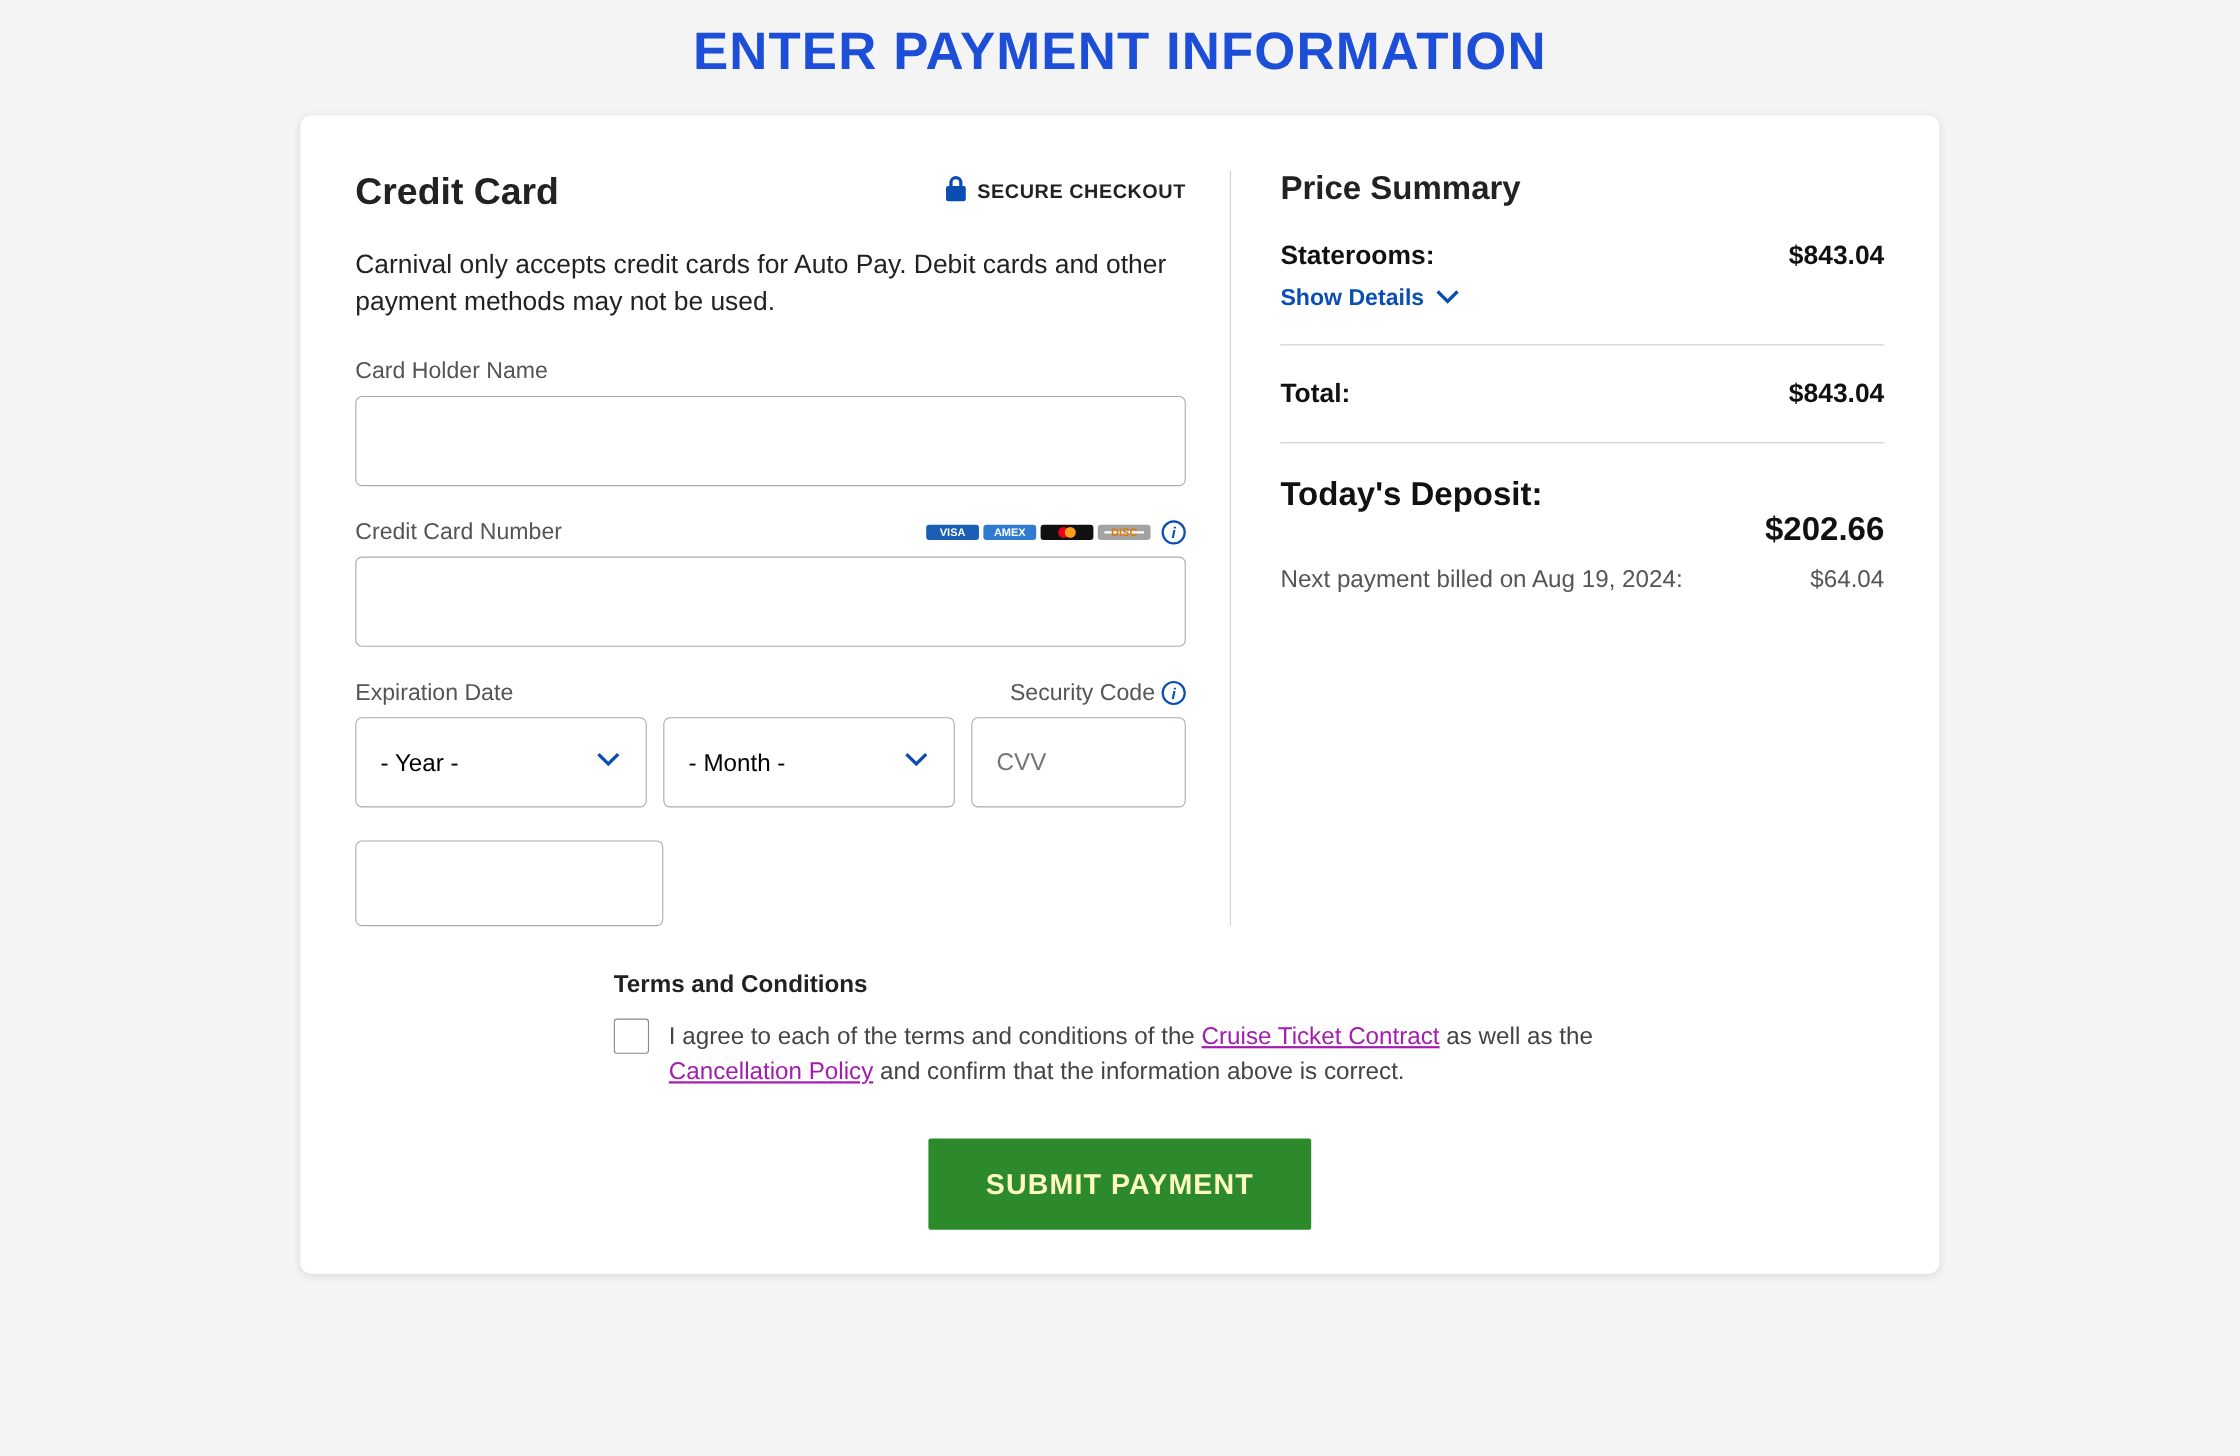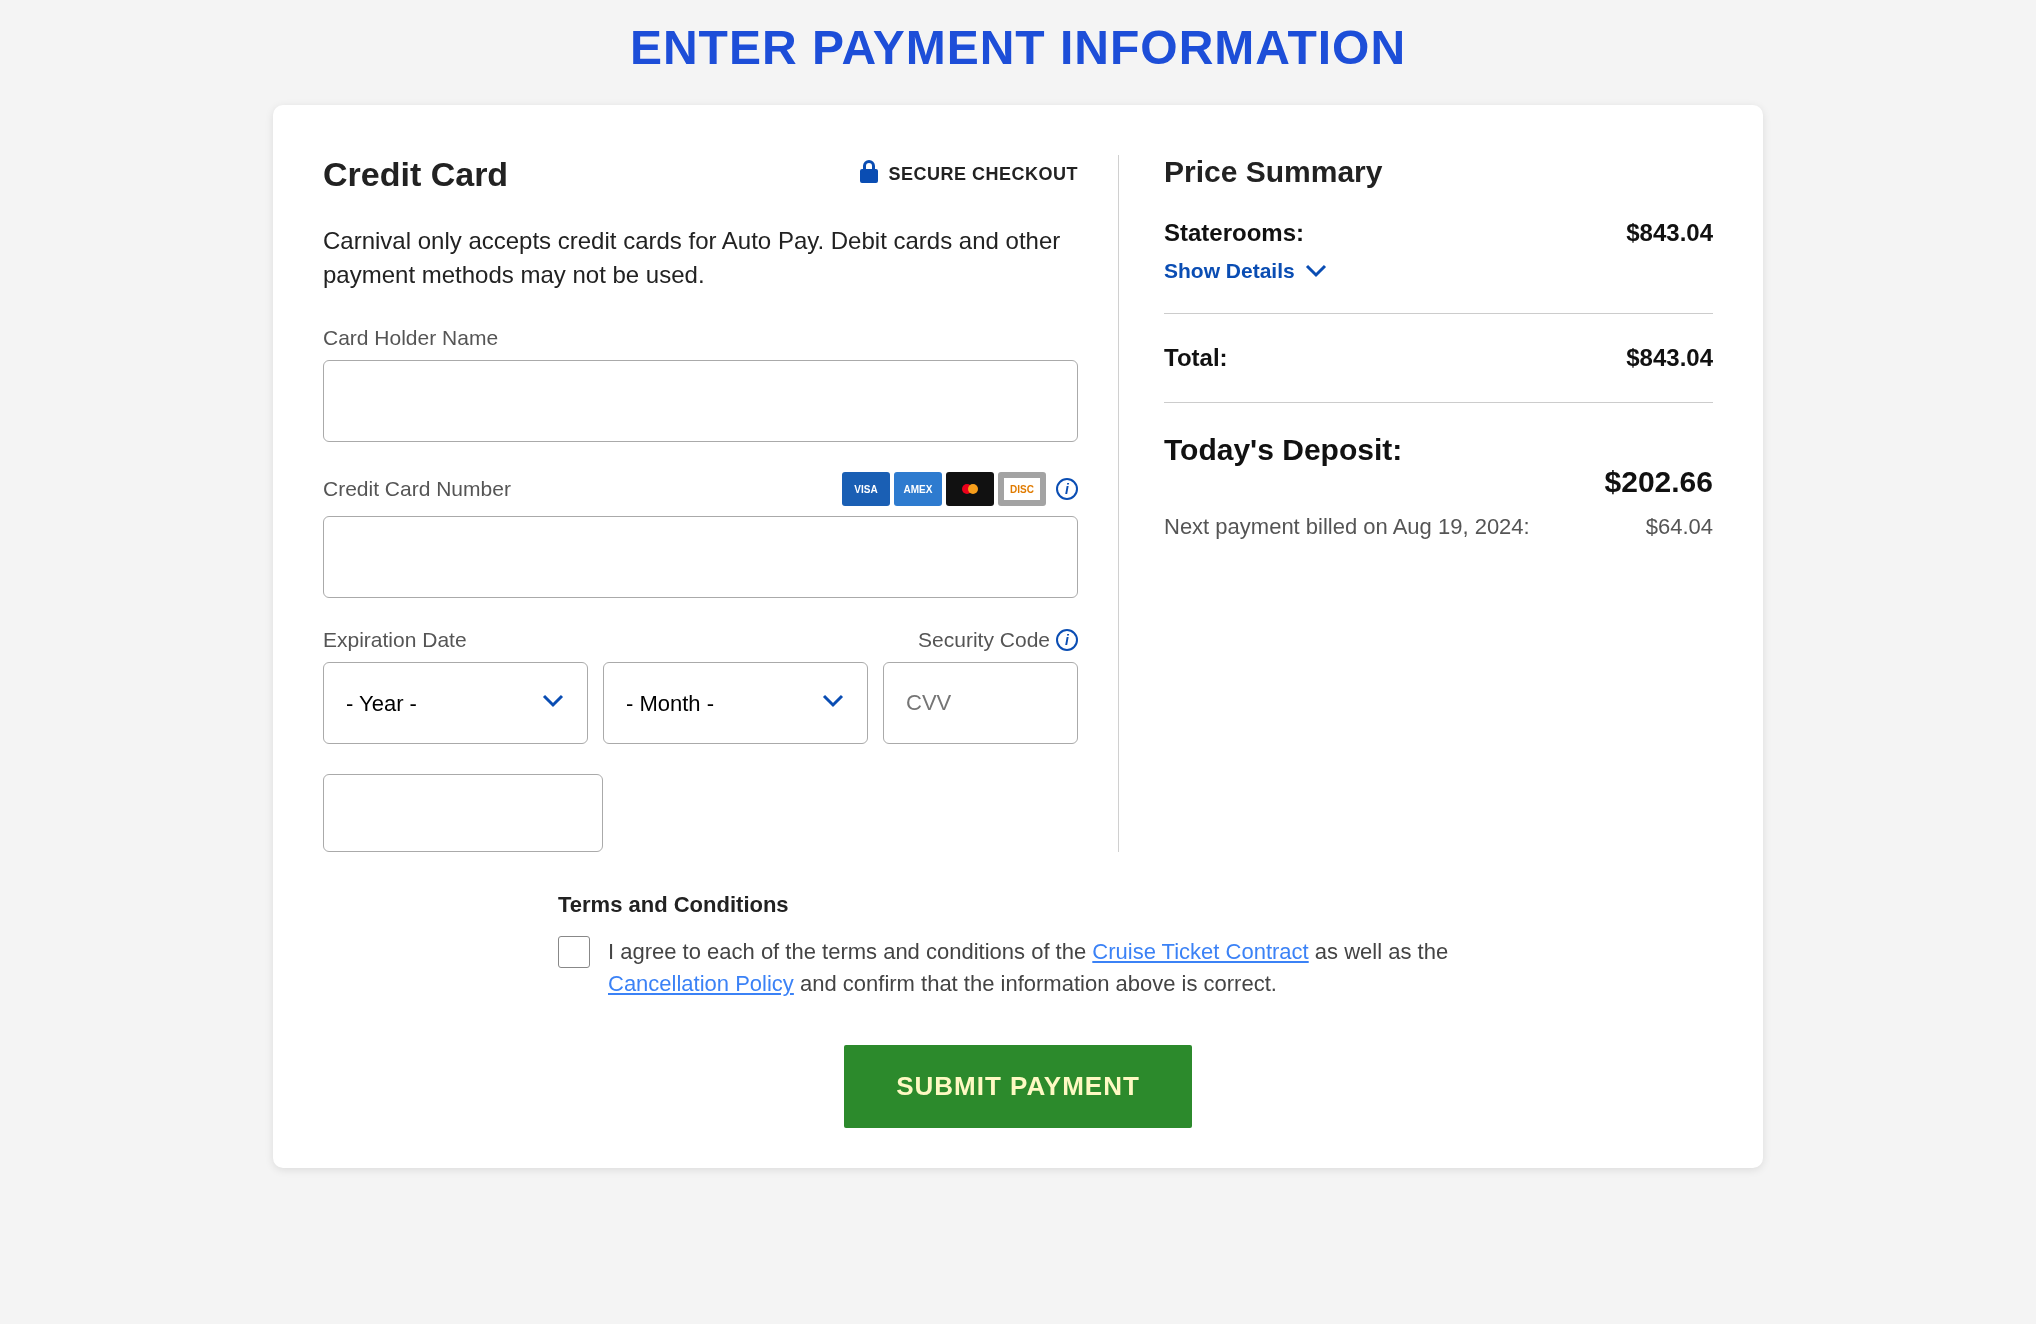--- a/index.html
+++ b/index.html
@@ -83,21 +83,21 @@
   }
   .field-group { margin-bottom: 30px; }
   .label-row {
     display: flex;
     justify-content: space-between;
     align-items: center;
     margin-bottom: 10px;
   }
   .card-icons { display: flex; gap: 4px; align-items: center; }
   .cc-chip {
-    width: 48px; height: 34px; border-radius: 3px;
+    width: 48px; height: 14px; border-radius: 3px;
     display: flex; align-items: center; justify-content: center;
     font-size: 10px; font-weight: 700; color: #fff;
   }
   .visa { background: #1a5fb4; }
   .amex { background: #2e7bcf; }
   .mc   { background: #111; }
   .disc { background: #fff; border: 6px solid #a3a3a3; color: #e07b00; }
   .mc-dot { width: 10px; height: 10px; border-radius: 50%; display: inline-block; }
   .info-icon {
     width: 22px; height: 22px; border: 2px solid #0a4db3; border-radius: 50%;
@@ -155,21 +155,21 @@
     font-size: 22px; font-weight: 700; color: #222;
     margin-bottom: 18px;
   }
   .terms-row { display: flex; gap: 18px; align-items: flex-start; }
   .terms-checkbox {
     width: 32px; height: 32px; flex-shrink: 0;
     border: 1px solid #888; border-radius: 3px;
     cursor: pointer; appearance: none; background: #fff;
   }
   .terms-text { font-size: 22px; color: #444; line-height: 1.45; }
-  .terms-text a { color: #3b82f6; text-decoration: underline; }
+  .terms-text a { color: #a21caf; text-decoration: underline; }
 
   .submit-btn {
     display: block;
     margin: 45px auto 0;
     background: #2c8a2c;
     color: #fef9c3;
     font-size: 26px;
     font-weight: 700;
     letter-spacing: 1px;
     padding: 26px 52px;

